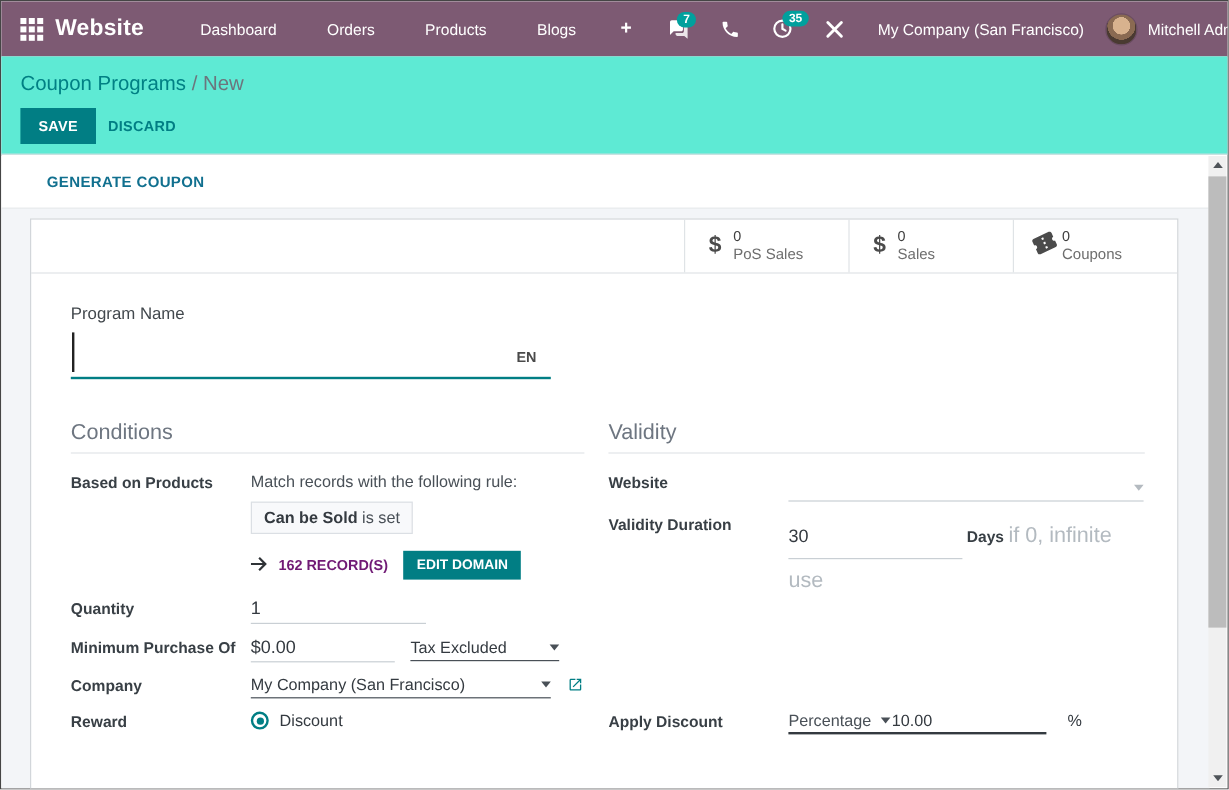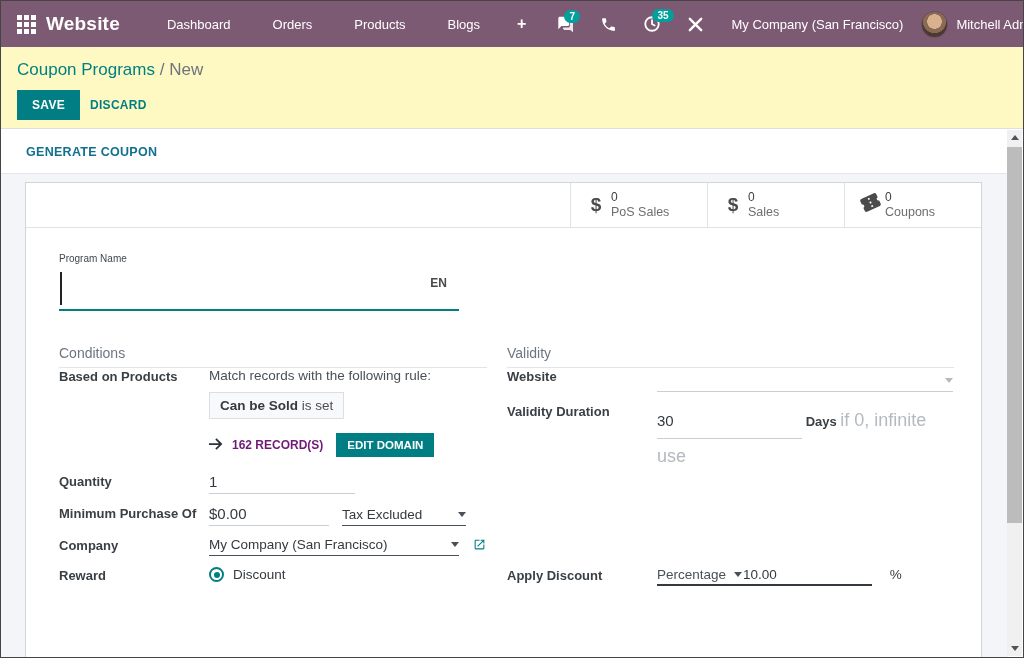--- a/index.html
+++ b/index.html
@@ -19,55 +19,55 @@
   .icon-btn { position:relative; padding:8px 13px; cursor:pointer; display:flex; align-items:center; }
   .icon-btn svg { display:block; }
   .badge { position:absolute; top:2px; left:22px; background:#00a09d; color:#fff; font-size:10px; font-weight:700; border-radius:8px; padding:1px 5px; line-height:11px; }
   .company-switch { font-size:13px; padding:0 18px 0 14px; cursor:pointer; white-space:nowrap; }
   .user-menu { display:flex; align-items:center; cursor:pointer; padding-right:6px; }
   .avatar { width:27px; height:27px; border-radius:50%; margin-right:8px;
             background:radial-gradient(circle at 50% 38%, #d8b28e 0 36%, #8a6a52 37% 58%, #4a3a31 59% 100%); border:1px solid #6b4d63; }
   .user-name { font-size:13px; white-space:nowrap; }
 
   
-  .crumb-bar { position:absolute; top:46px; left:0; right:0; height:82px; background:#fef9c3; border-bottom:1px solid #dcdfe3; padding:13px 16px 0 16px; }
+  .crumb-bar { position:absolute; top:46px; left:0; right:0; height:82px; background:#5eead4; border-bottom:1px solid #dcdfe3; padding:13px 16px 0 16px; }
   .breadcrumb { font-size:17px; }
   .crumb-link { color:#018084; cursor:pointer; }
   .crumb-sep, .crumb-current { color:#6c757d; }
   .action-row { margin-top:10px; display:flex; align-items:center; }
   .btn-primary { background:#017e84; color:#fff; border:none; font-size:12px; font-weight:700; letter-spacing:.3px; padding:8px 15px; cursor:pointer; font-family:inherit; }
   .btn-flat { background:none; border:none; color:#017e84; font-size:12px; font-weight:700; letter-spacing:.3px; margin-left:10px; cursor:pointer; font-family:inherit; }
 
   
-  .statusbar { position:absolute; top:129px; left:0; right:15px; height:44px; background:#fff; border-bottom:1px solid #e3e6e9; display:flex; align-items:center; padding-left:25px; }
+  .statusbar { position:absolute; top:129px; left:0; right:15px; height:44px; background:#fff; border-bottom:1px solid #e3e6e9; display:flex; align-items:center; padding-left:38px; }
   .btn-generate { background:none; border:none; color:#11708f; font-size:12.5px; font-weight:700; letter-spacing:.3px; cursor:pointer; font-family:inherit; }
 
   
   .content { position:absolute; top:173px; left:0; right:15px; bottom:0; background:#f3f5f8; overflow:hidden; }
   .sheet { margin:8px 26px 0 24px; background:#fff; border:1px solid #d2d6da; min-height:600px; }
   .stat-row { height:45px; border-bottom:1px solid #dfe3e6; display:flex; justify-content:flex-end; }
   .stat-btn { width:137px; border-left:1px solid #dfe3e6; display:flex; align-items:center; padding:0 10px; cursor:pointer; }
   .stat-icon { width:30px; text-align:center; font-size:19px; font-weight:700; color:#4b4b4b; flex-shrink:0; }
   .stat-text { line-height:1.25; }
   .stat-value { font-size:12px; color:#3e3e3e; }
   .stat-label { font-size:12.5px; color:#6e6e6e; }
 
   .form-body { padding:25px 32px 0 33px; }
 
   .name-block { width:400px; }
-  .field-label { font-size:10px; color:#42484d; }
+  .field-label { font-size:14px; color:#42484d; }
   .name-input { position:relative; height:44px; border-bottom:2px solid #017e84; margin-top:3px; cursor:text; }
   .cursor-caret { position:absolute; left:1px; top:5px; width:1.5px; height:33px; background:#222; }
-  .lang-badge { position:absolute; right:12px; top:9px; font-size:12px; font-weight:700; color:#4a4a4a; cursor:pointer; }
+  .lang-badge { position:absolute; right:12px; top:19px; font-size:12px; font-weight:700; color:#4a4a4a; cursor:pointer; }
 
   .cols { display:flex; margin-top:34px; }
   .col-left { width:428px; flex-shrink:0; }
   .col-right { width:447px; margin-left:20px; flex-shrink:0; }
 
-  .section-title { font-size:14px; color:#6e7681; padding-bottom:6px; border-bottom:1px solid #e2e5e8; }
+  .section-title { font-size:18px; color:#6e7681; padding-bottom:6px; border-bottom:1px solid #e2e5e8; margin-bottom:16px; }
 
   .frow { display:flex; margin-bottom:11px; }
   .flabel { width:150px; flex-shrink:0; font-weight:700; font-size:13px; color:#383f45; padding-top:1px; }
   .ffield { flex:1; min-width:0; }
 
   .rule-intro { font-size:13.5px; color:#495057; }
   .rule-box { display:inline-block; border:1px solid #dbdfe4; background:#f8f9fb; padding:5px 10px; margin-top:9px; font-size:13.5px; color:#495057; }
   .rule-box b { color:#343a40; }
   .records-row { display:flex; align-items:center; margin-top:14px; }
   .records-link { font-size:12px; font-weight:700; color:#701a75; margin-left:9px; cursor:pointer; }

